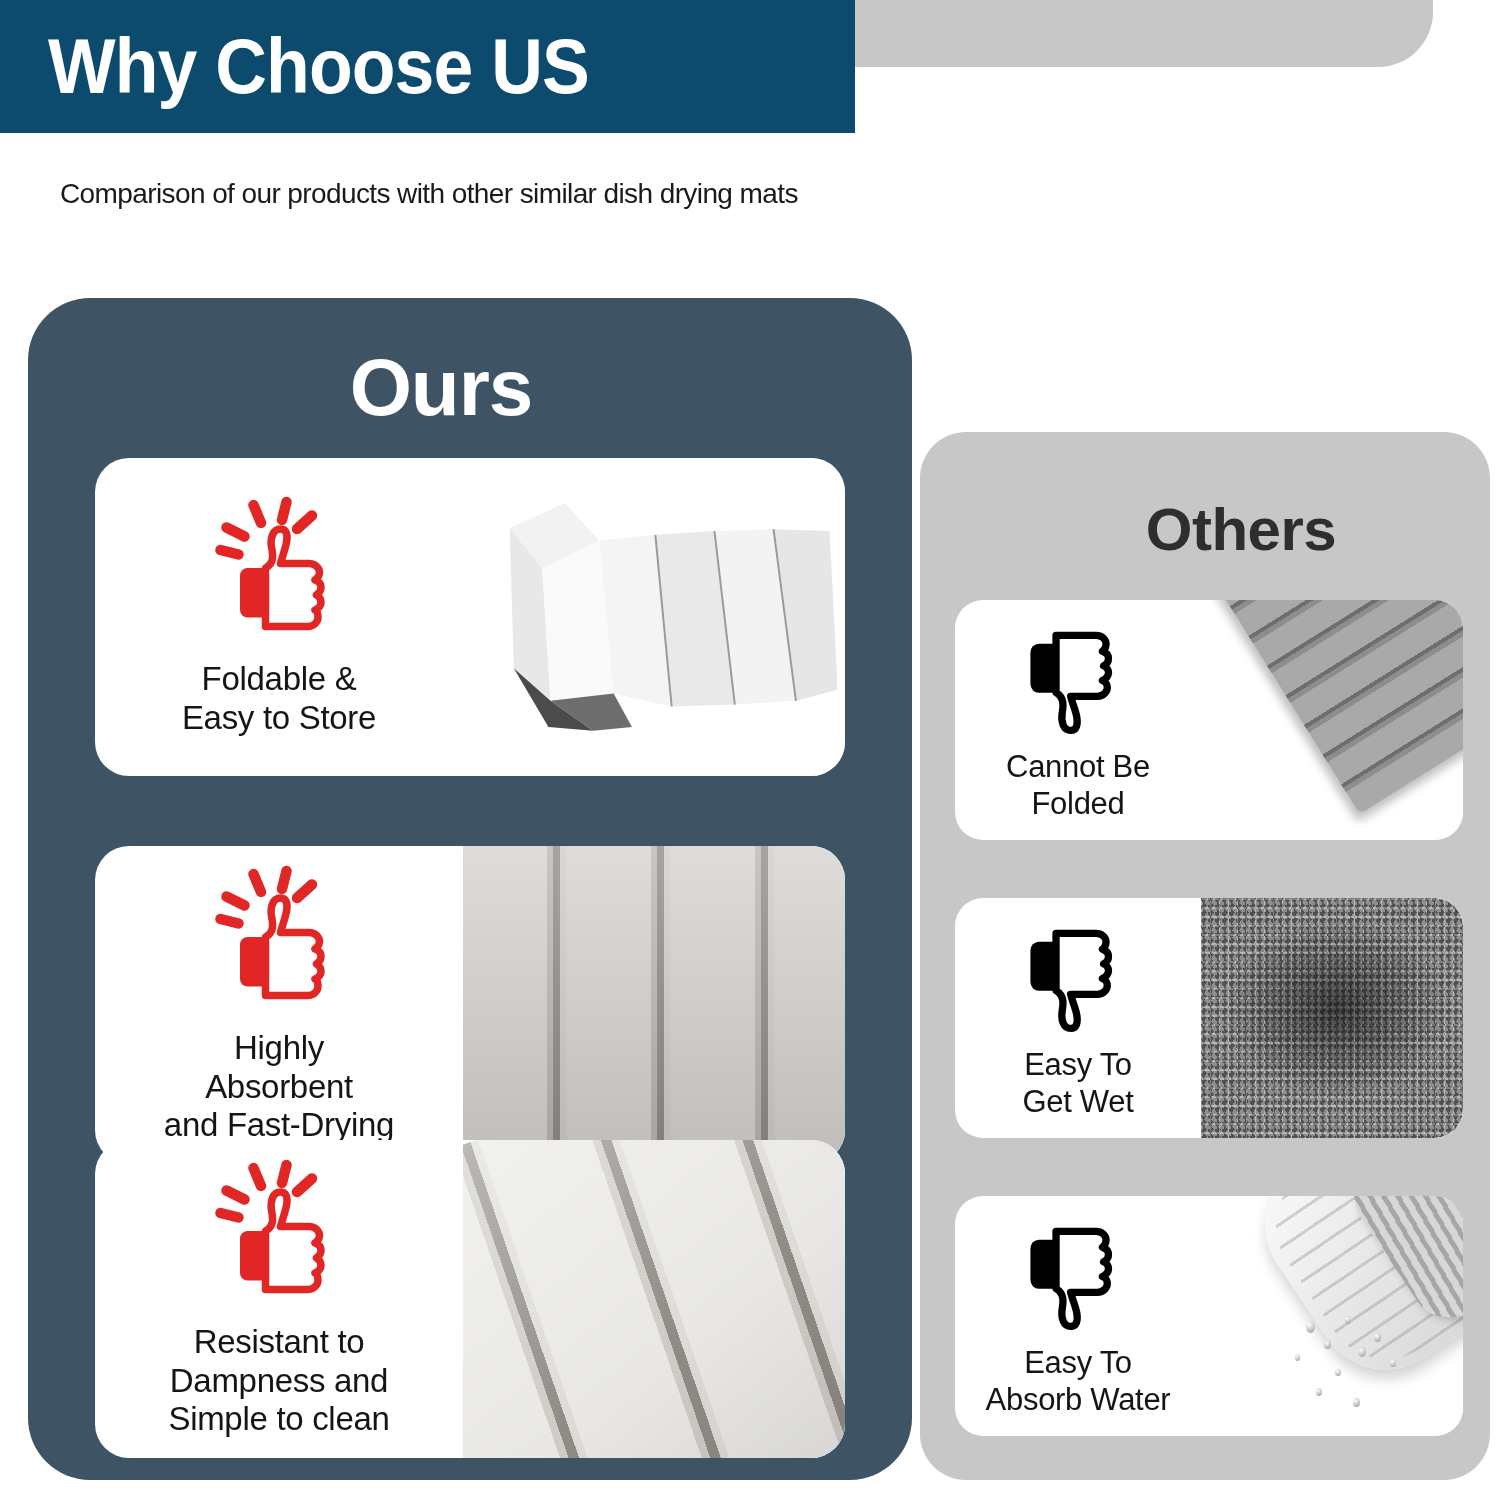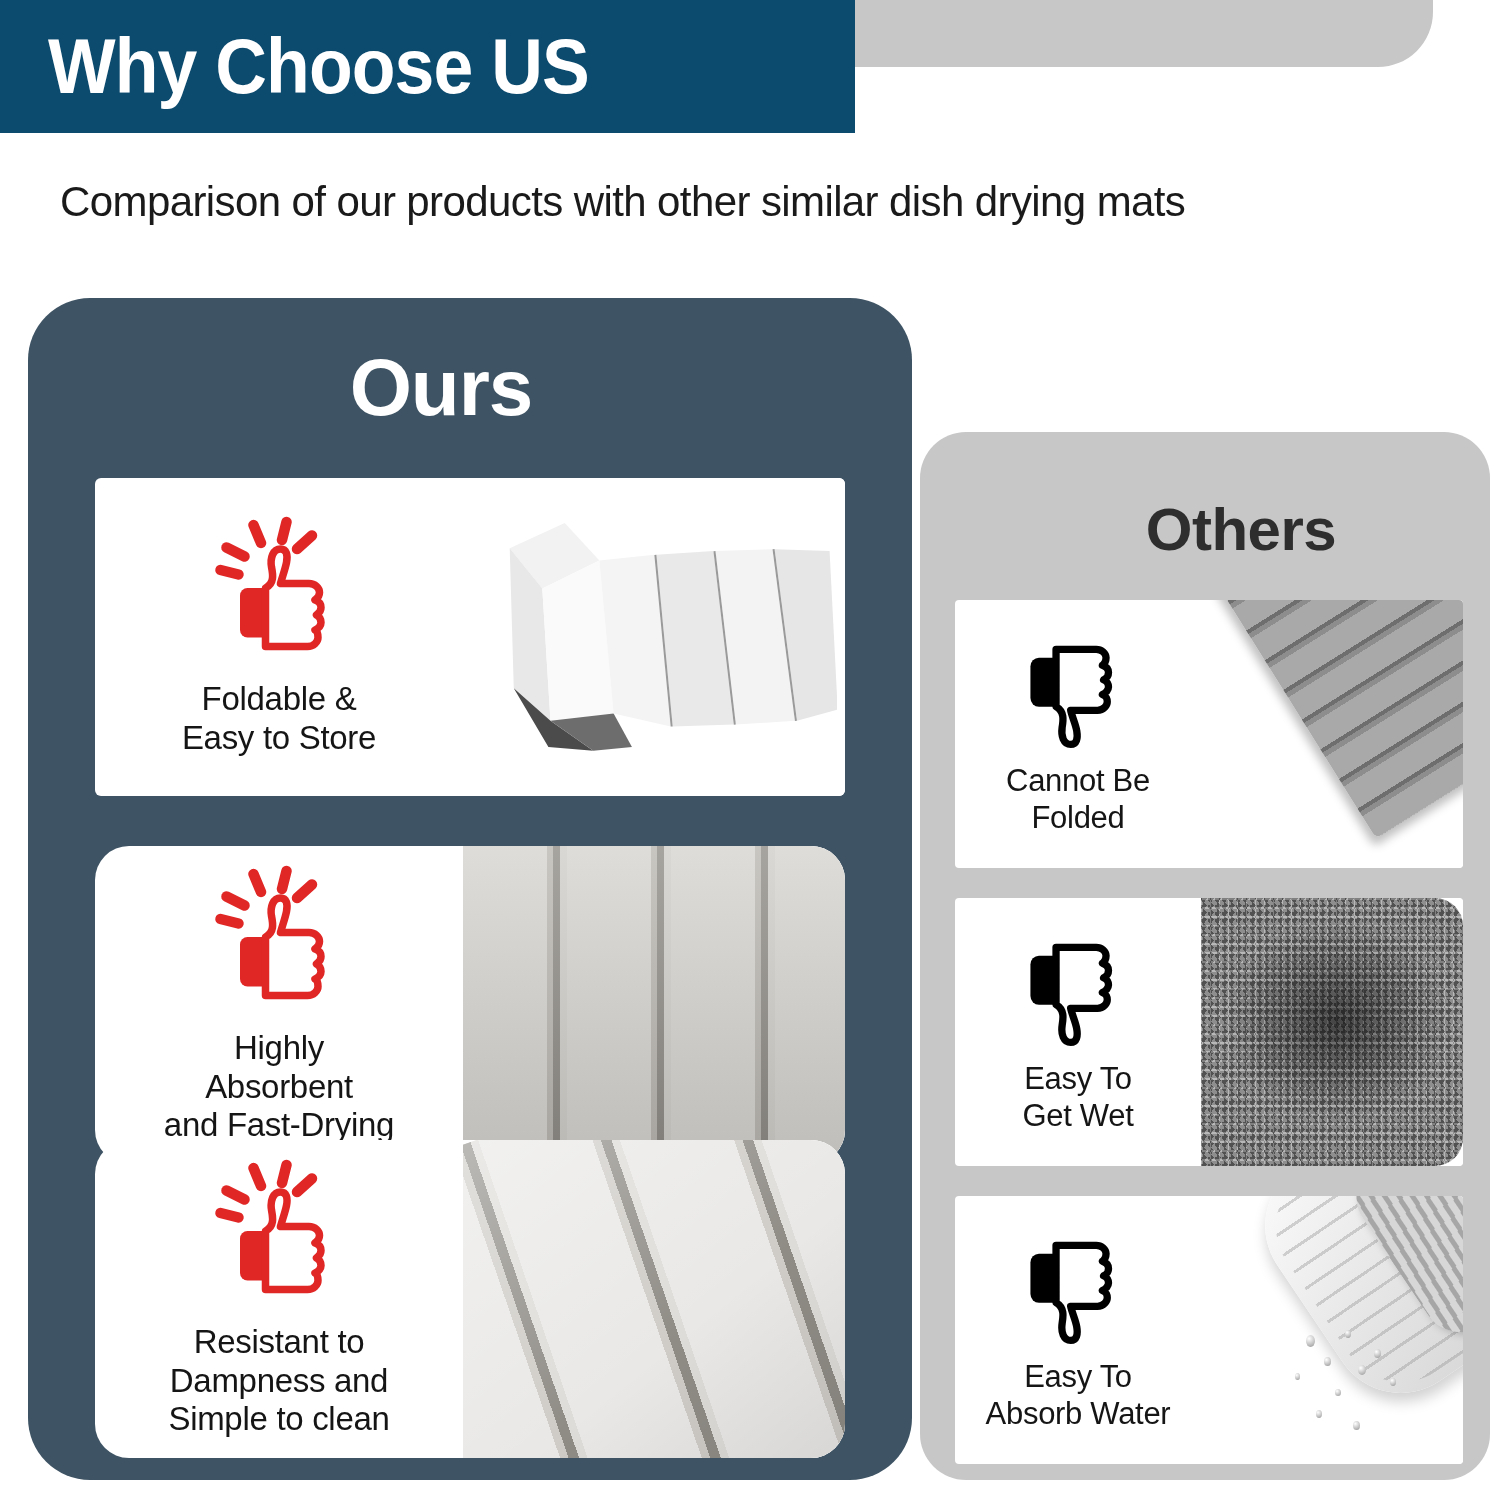--- a/index.html
+++ b/index.html
@@ -37,21 +37,21 @@
     position: absolute;
     left: 855px; top: 0;
     width: 578px; height: 67px;
     background: #c7c7c7;
     border-bottom-right-radius: 55px;
   }
   #subheadline {
     position: absolute;
     left: 60px; top: 178px;
     width: 1360px;
-    font-size: 42px;
+    font-size: 28px;
     color: #1a1a1a;
     letter-spacing: -0.6px;
     white-space: nowrap;
   }
 
   
   #ours-panel {
     position: absolute;
     left: 28px; top: 298px;
     width: 884px; height: 1182px;
@@ -97,29 +97,29 @@
     overflow: hidden;
     display: flex;
     align-items: stretch;
   }
   .ours-card {
     left: 95px;
     width: 750px;
     height: 318px;
     border-radius: 34px;
   }
-  #ours-card-0 { top: 478px; border-radius: 6px; }
+  #ours-card-0 { top: 458px; }
   #ours-card-1 { top: 805px; margin-top: 41px; }
   #ours-card-2 { top: 1140px; }
 
   .others-card {
     left: 955px;
     width: 508px;
-    height: 268px;
-    border-radius: 4px;
+    height: 240px;
+    border-radius: 28px;
   }
   #others-card-0 { top: 600px; }
   #others-card-1 { top: 898px; justify-content: space-between; }
   #others-card-2 { top: 1196px; }
 
   .card-left {
     flex: 0 0 auto;
     display: flex;
     flex-direction: column;
     align-items: center;

